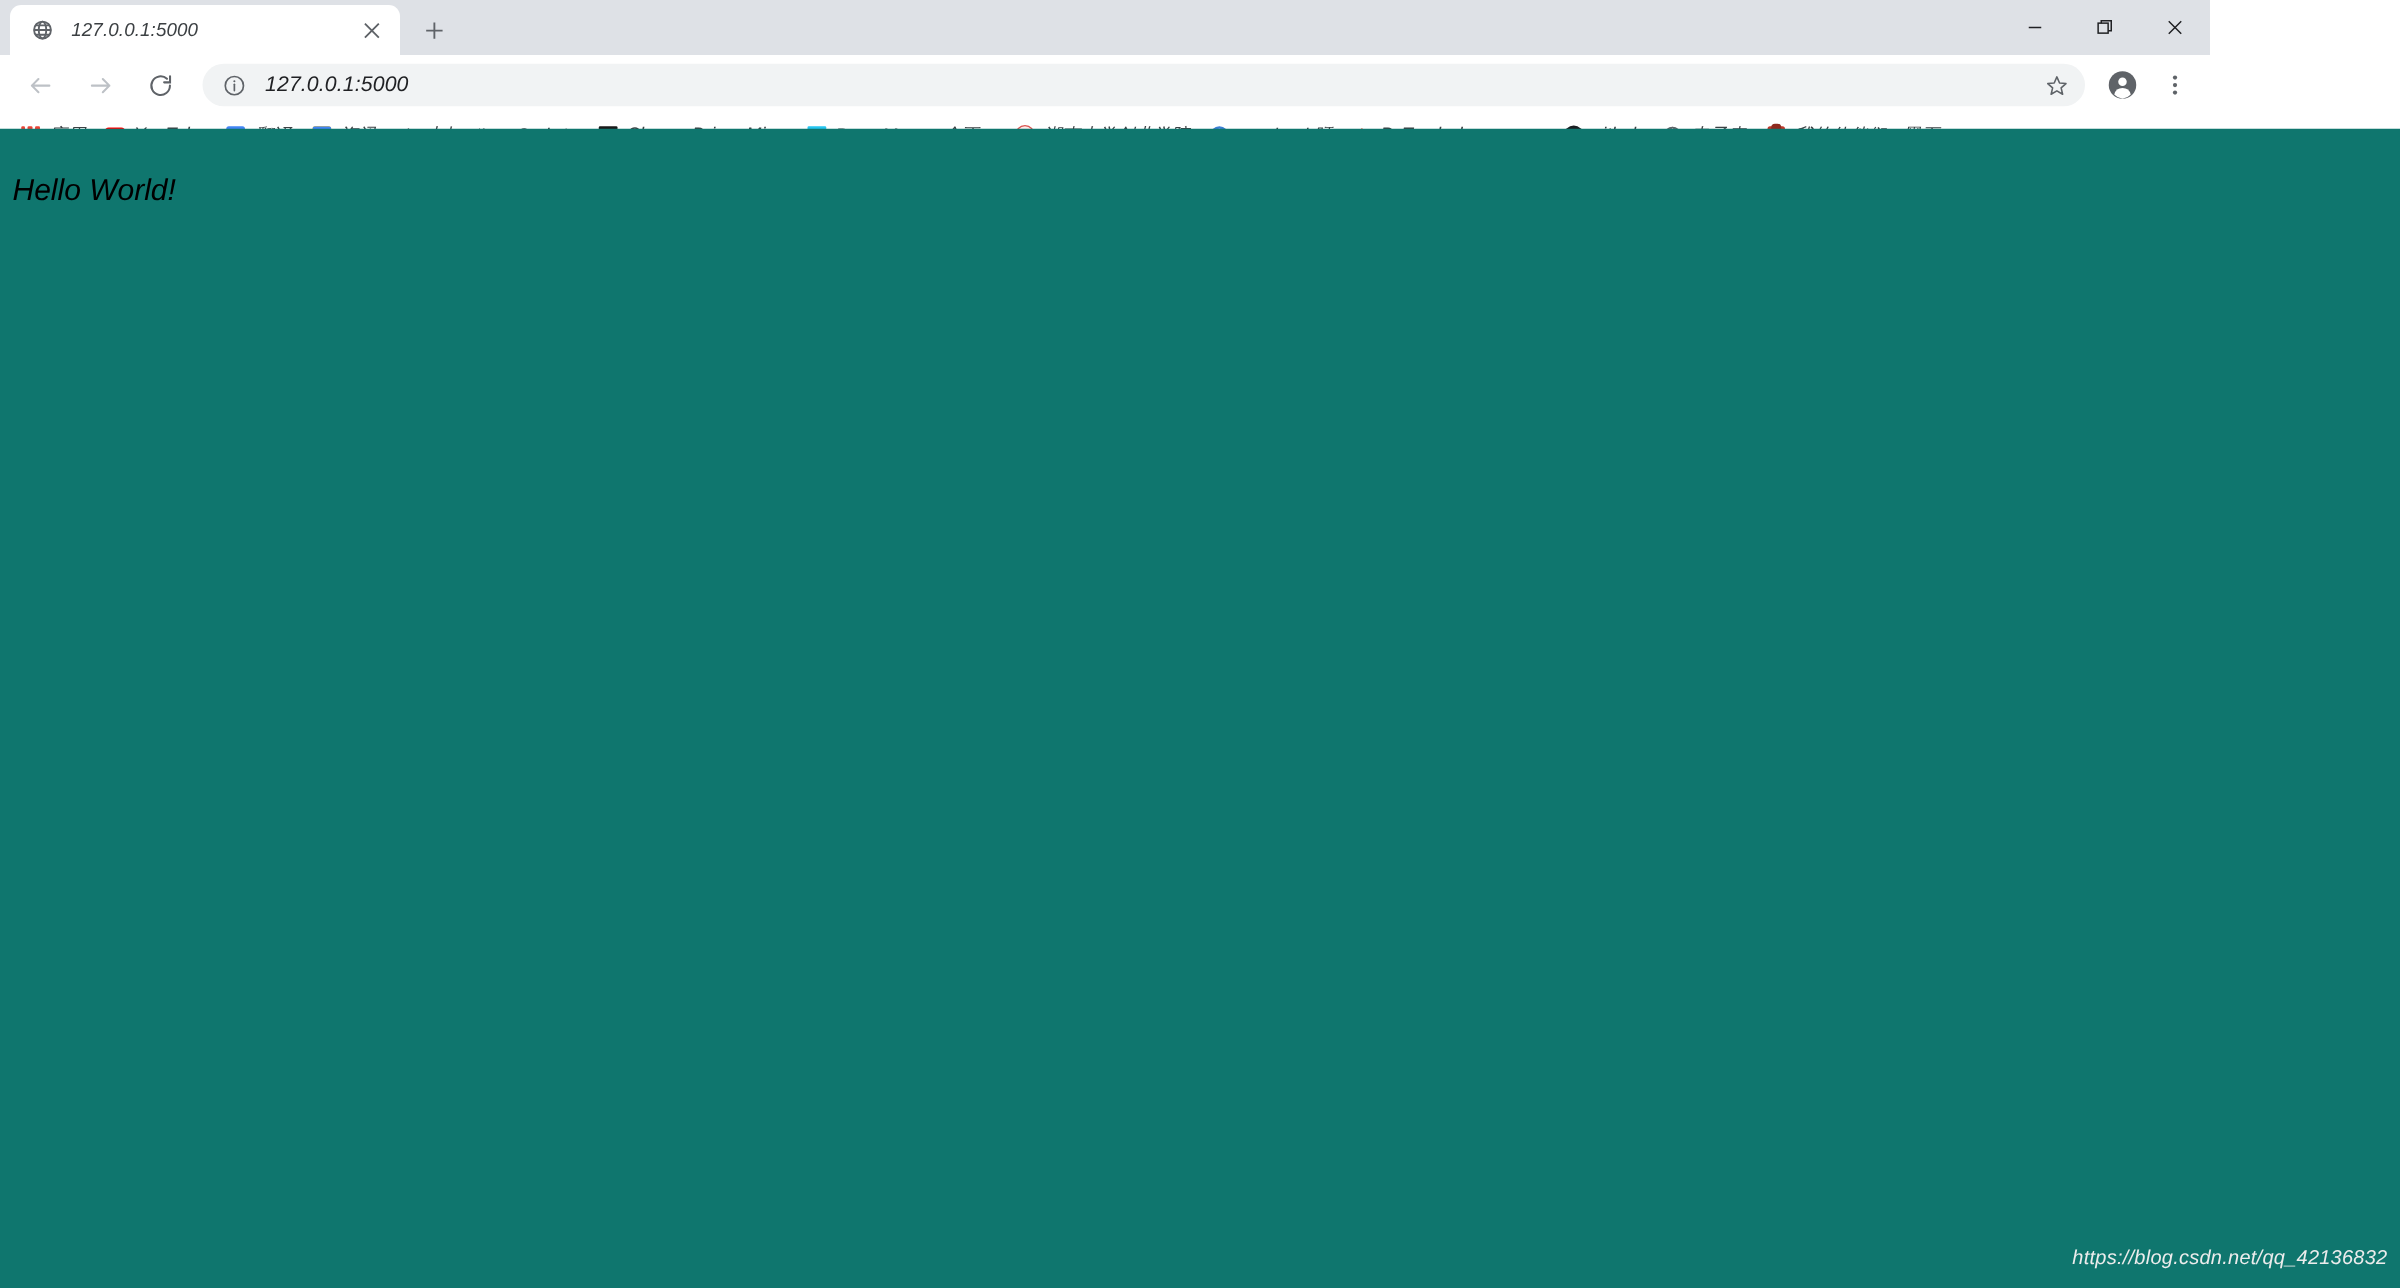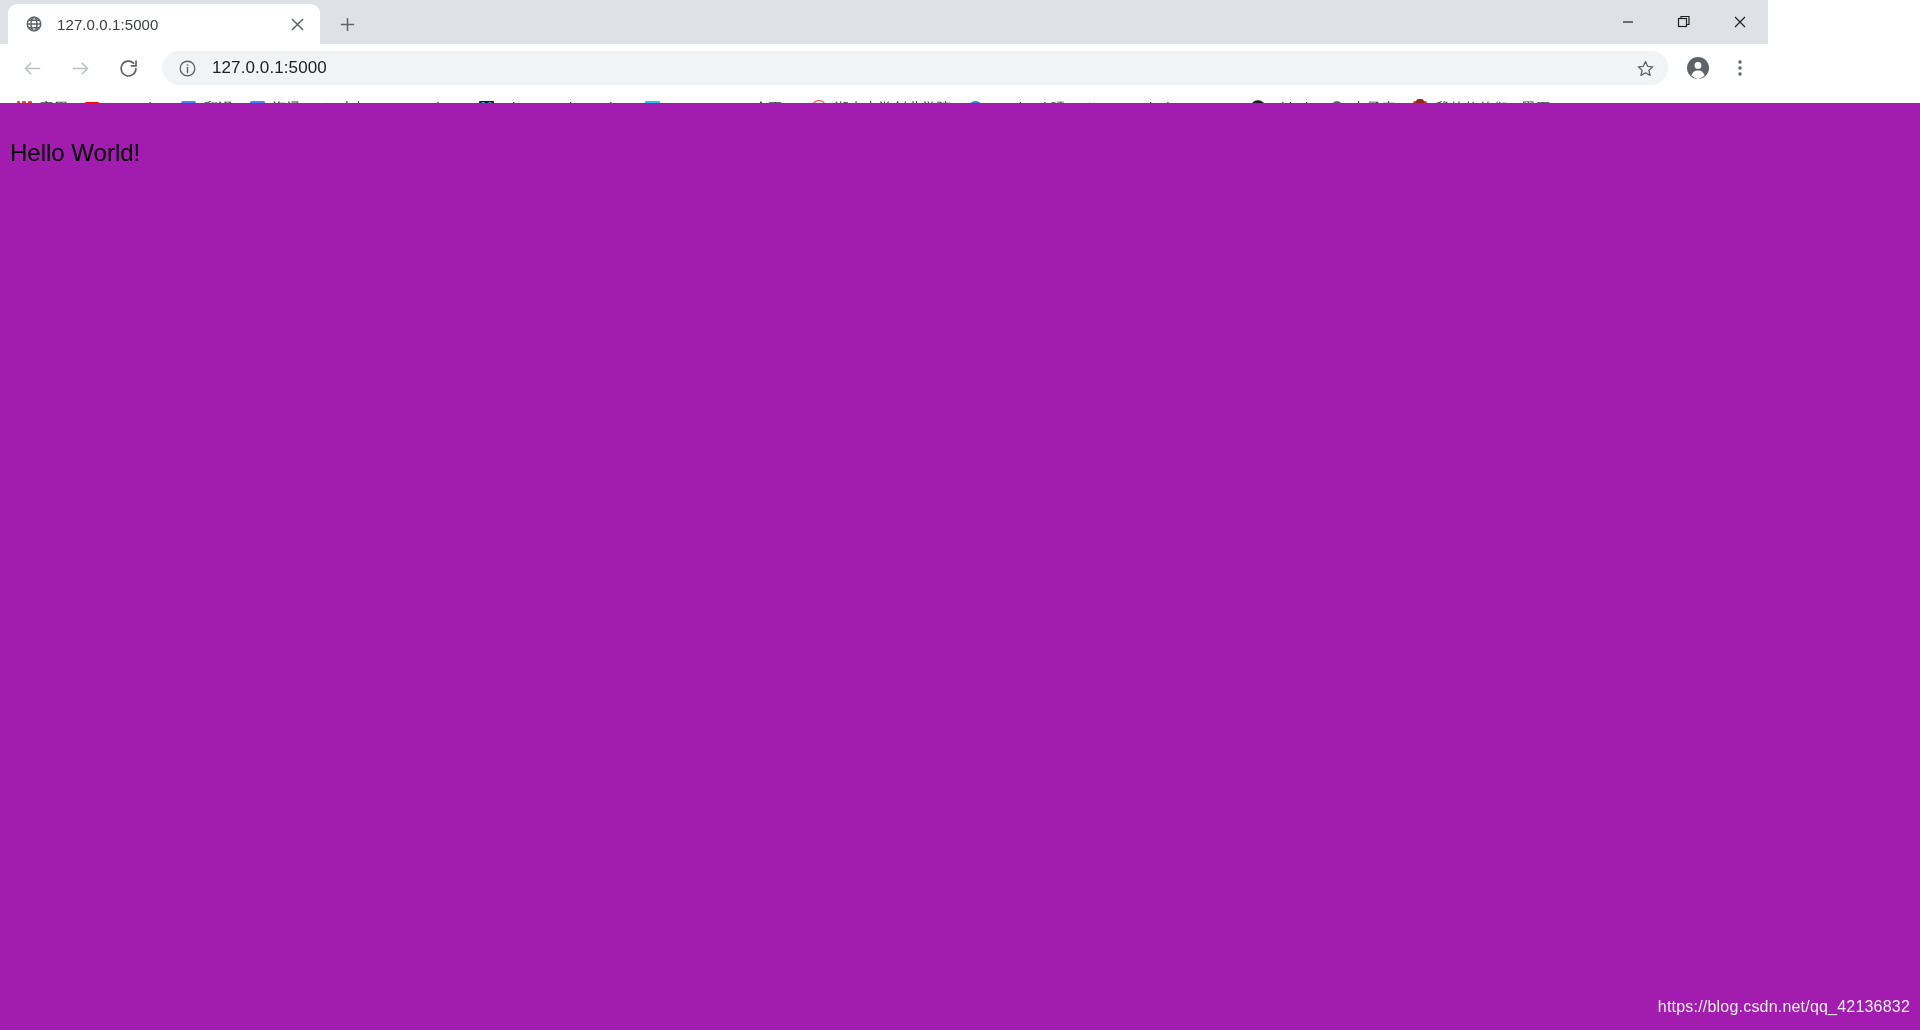--- a/index.html
+++ b/index.html
@@ -10,20 +10,21 @@
     overflow: hidden;
     font-family: "Liberation Sans", sans-serif;
     background: #ffffff;
   }
 
   #app {
     width: 1768px;
     height: 1030px;
     position: relative;
     background: #ffffff;
+    font-style: italic;
   }
 
   
   .tabstrip {
     height: 44px;
     background: #dee1e6;
     display: flex;
     align-items: flex-end;
     position: relative;
   }
@@ -237,21 +238,21 @@
     background: #ffffff;
   }
 
   
   .page {
     position: absolute;
     left: 0;
     top: 103px;
     width: 1920px;
     height: 927px;
-    background: #a21caf;
+    background: #0f766e;
   }
 
   .page-text {
     position: absolute;
     left: 10px;
     top: 38px;
     font-size: 24px;
     color: #000000;
     font-family: "Liberation Sans", sans-serif;
     line-height: 1;

